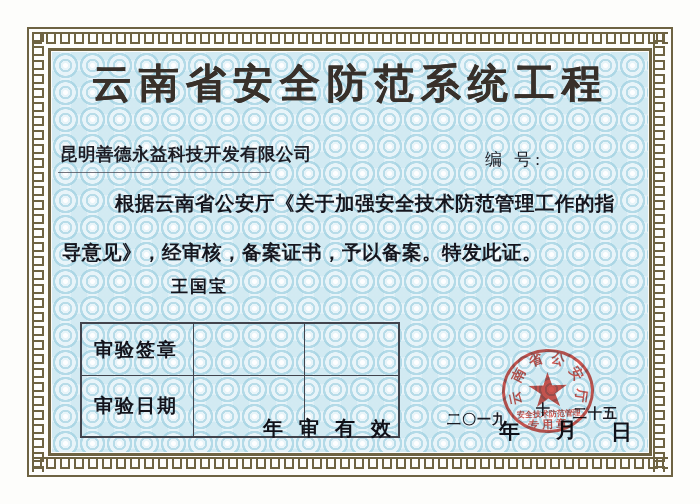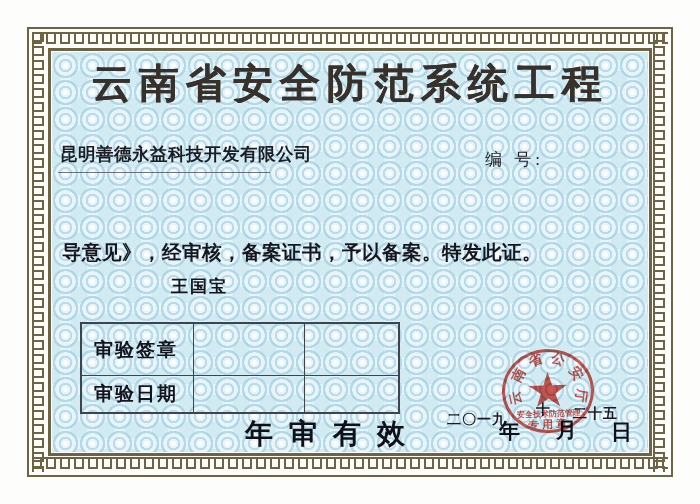--- a/index.html
+++ b/index.html
@@ -99,35 +99,35 @@
   .legal-label{
     position:absolute;left:23px;top:226px;
     font-size:18.5px;font-weight:700;letter-spacing:1px;color:#14141c;
   }
   .legal-name{
     position:absolute;left:119px;top:223px;
     font-size:17px;font-weight:700;letter-spacing:2px;color:#14141c;
   }
 
   .review-table{
-    position:absolute;left:28px;top:270px;width:320px;height:92px;
+    position:absolute;left:28px;top:270px;width:320px;height:116px;
     border:2px solid var(--table-line);
     display:grid;grid-template-columns:111px 111px 1fr;grid-template-rows:51px 1fr;font-family:Liberation Serif, serif;
   }
   .review-table .cell{border-left:1.5px solid var(--table-line);}
   .review-table .cell.first{border-left:none;}
   .review-table .cell.r2{border-top:1.5px solid var(--table-line);}
   .review-table .label{
     display:flex;align-items:center;padding-left:12px;
     font-size:19px;font-weight:700;letter-spacing:2px;color:#14141c;
   }
 
   .annual-note{
-    position:absolute;left:193px;top:363px;
-    font-size:28px;font-weight:700;letter-spacing:16px;color:#101018;
+    position:absolute;left:211px;top:363px;
+    font-size:20px;font-weight:700;letter-spacing:16px;color:#101018;
   }
 
   .date-num{position:absolute;font-size:14px;font-weight:700;color:#1a1a22;letter-spacing:1px;}
   .date-unit{position:absolute;font-size:21px;font-weight:700;color:#101018;}
   .d-year{left:395px;top:359px;}
   .u-year{left:447px;top:365px;}
   .d-month{left:484px;top:349px;}
   .u-month{left:504px;top:364px;}
   .d-day{left:521px;top:353px;}
   .u-day{left:559px;top:366px;}
@@ -172,20 +172,21 @@
 
   <div class="paper">
 
     <div class="title1">云南省安全防范系统工程</div>
 
     <div class="company">昆明善德永益科技开发有限公司</div>
     <div class="company-underline"></div>
 
     <div class="number-label">编 号:</div>
 
+    <div class="body-line l1">根据云南省公安厅《关于加强安全技术防范管理工作的指</div>
     <div class="body-line l2">导意见》，经审核，备案证书，予以备案。特发此证。</div>
 
     <div class="legal-name">王国宝</div>
 
     <div class="review-table">
       <div class="cell first label">审验签章</div>
       <div class="cell"></div>
       <div class="cell"></div>
       <div class="cell first r2 label">审验日期</div>
       <div class="cell r2"></div>

